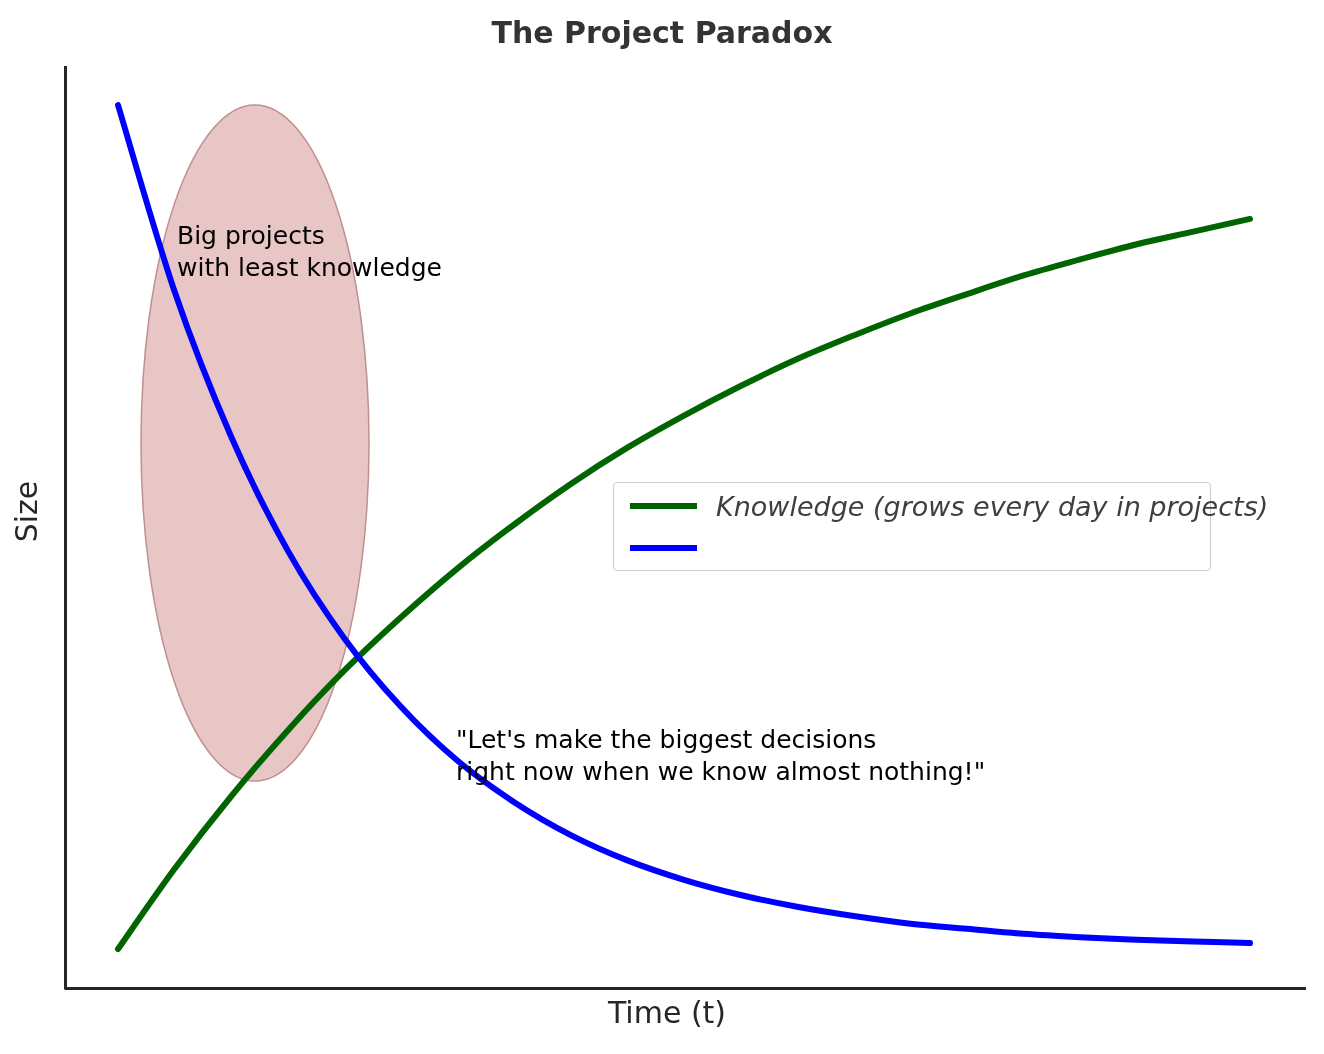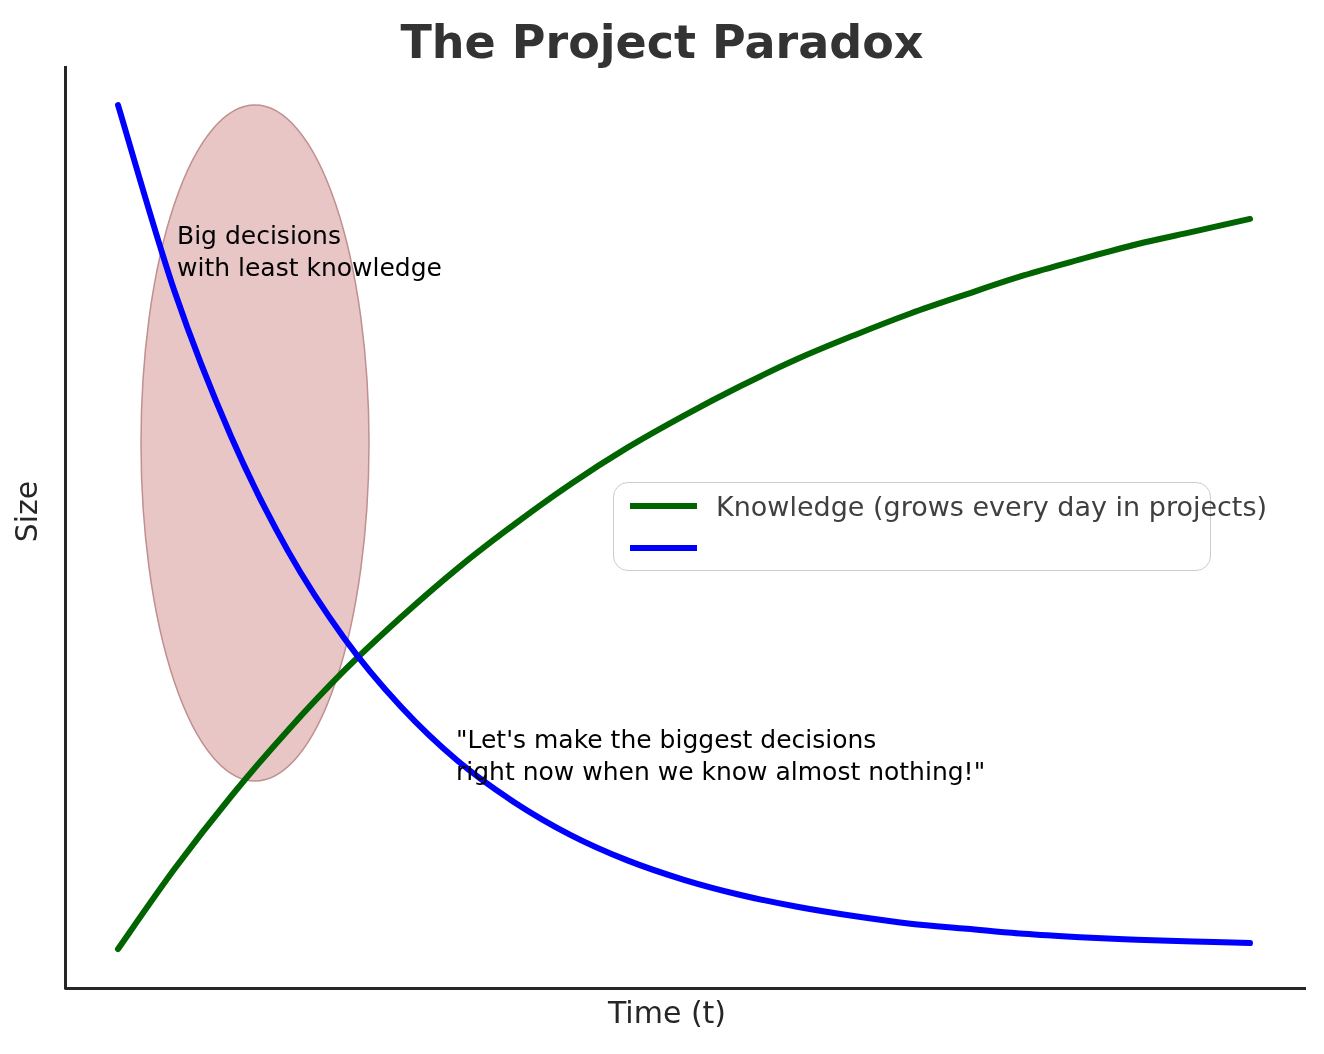--- a/index.html
+++ b/index.html
@@ -25,21 +25,21 @@
     top: 0;
     width: 1324px;
     height: 1054px;
   }
   .chart-title {
     position: absolute;
     left: 0;
     top: 15px;
     width: 1324px;
     text-align: center;
-    font-size: 46px;
+    font-size: 30px;
     font-weight: bold;
     color: #333333;
     letter-spacing: 0px;
     font-family: "DejaVu Sans", sans-serif;
   }
   .axis-label-x {
     position: absolute;
     left: 5px;
     top: 995px;
     width: 1324px;
@@ -78,21 +78,22 @@
   }
   #legend-box {
     position: absolute;
     left: 613px;
     top: 482px;
     width: 598px;
     height: 89px;
     box-sizing: border-box;
     background: #ffffff;
     border: 1px solid #cccccc;
-    border-radius: 15px;
+    border-radius: 4px;
+    font-style: italic;
   }
   .legend-row {
     position: absolute;
     left: 0;
     height: 44px;
     display: flex;
     align-items: center;
   }
   #legend-row-knowledge { top: 1px; }
   #legend-row-decisions { top: 43px; }
@@ -123,21 +124,21 @@
     <ellipse id="highlight-ellipse" cx="255" cy="443" rx="114" ry="338" fill="#e5bcbc" stroke="#c08f8f" stroke-width="1.5" fill-opacity="0.85"></ellipse>
 
     <path id="curve-knowledge" fill="none" stroke-linecap="round" stroke-linejoin="round" d="M 118.00 949.00 C 127.43 935.64 155.73 894.28 174.60 868.82 C 193.47 843.36 212.33 819.31 231.20 796.24 C 250.07 773.17 268.93 751.36 287.80 730.40 C 306.67 709.44 325.53 689.33 344.40 670.48 C 363.27 651.63 382.13 634.33 401.00 617.31 C 419.87 600.29 438.73 583.83 457.60 568.36 C 476.47 552.88 495.33 538.53 514.20 524.47 C 533.07 510.40 551.93 496.76 570.80 483.96 C 589.67 471.16 608.53 459.06 627.40 447.66 C 646.27 436.27 665.13 425.86 684.00 415.59 C 702.87 405.32 721.73 395.48 740.60 386.05 C 759.47 376.63 778.33 367.48 797.20 359.04 C 816.07 350.60 834.93 343.01 853.80 335.41 C 872.67 327.82 891.53 320.36 910.40 313.47 C 929.27 306.58 948.13 300.39 967.00 294.06 C 985.87 287.73 1004.73 281.26 1023.60 275.49 C 1042.47 269.72 1061.33 264.66 1080.20 259.45 C 1099.07 254.25 1117.93 248.90 1136.80 244.26 C 1155.67 239.62 1174.53 235.82 1193.40 231.60 C 1212.27 227.38 1240.57 221.05 1250.00 218.94" stroke="#006400" stroke-width="6"></path>
 
     <path id="curve-decisions" fill="none" stroke-linecap="round" stroke-linejoin="round" d="M 118.00 105.00 C 127.43 136.09 155.73 236.24 174.60 291.52 C 193.47 346.81 212.33 393.51 231.20 436.69 C 250.07 479.88 268.93 517.01 287.80 550.63 C 306.67 584.25 325.53 612.38 344.40 638.41 C 363.27 664.43 382.13 686.38 401.00 706.77 C 419.87 727.17 438.73 744.89 457.60 760.79 C 476.47 776.68 495.33 789.77 514.20 802.14 C 533.07 814.52 551.93 825.35 570.80 835.06 C 589.67 844.77 608.53 852.92 627.40 860.38 C 646.27 867.84 665.13 874.02 684.00 879.79 C 702.87 885.56 721.73 890.48 740.60 894.98 C 759.47 899.49 778.33 903.28 797.20 906.80 C 816.07 910.32 834.93 913.27 853.80 916.08 C 872.67 918.90 891.53 921.57 910.40 923.68 C 929.27 925.79 948.13 927.06 967.00 928.74 C 985.87 930.43 1004.73 932.40 1023.60 933.81 C 1042.47 935.21 1061.33 936.20 1080.20 937.18 C 1099.07 938.17 1117.93 939.01 1136.80 939.72 C 1155.67 940.42 1174.53 940.84 1193.40 941.40 C 1212.27 941.97 1240.57 942.81 1250.00 943.09" stroke="#0000ff" stroke-width="6"></path>
 
     <path id="spine-left" d="M 65.5 66 L 65.5 989.5" stroke="#262626" stroke-width="3" fill="none"></path>
     <path id="spine-bottom" d="M 65 988.5 L 1306 988.5" stroke="#262626" stroke-width="3" fill="none"></path>
   </svg>
 
-  <div class="annotation" id="annotation-big-decisions">Big decisions
+  <div class="annotation" id="annotation-big-decisions">Big projects
 with least knowledge</div>
 
   <div class="annotation" id="annotation-quote">"Let's make the biggest decisions
 right now when we know almost nothing!"</div>
 
   <div id="legend-box" style="border-color: rgb(204, 204, 204); background: rgb(255, 255, 255);">
     <div class="legend-row" id="legend-row-knowledge">
       <span class="legend-swatch" style="background: rgb(0, 100, 0);"></span>
       <span class="legend-text">Knowledge (grows every day in projects)</span>
     </div>

